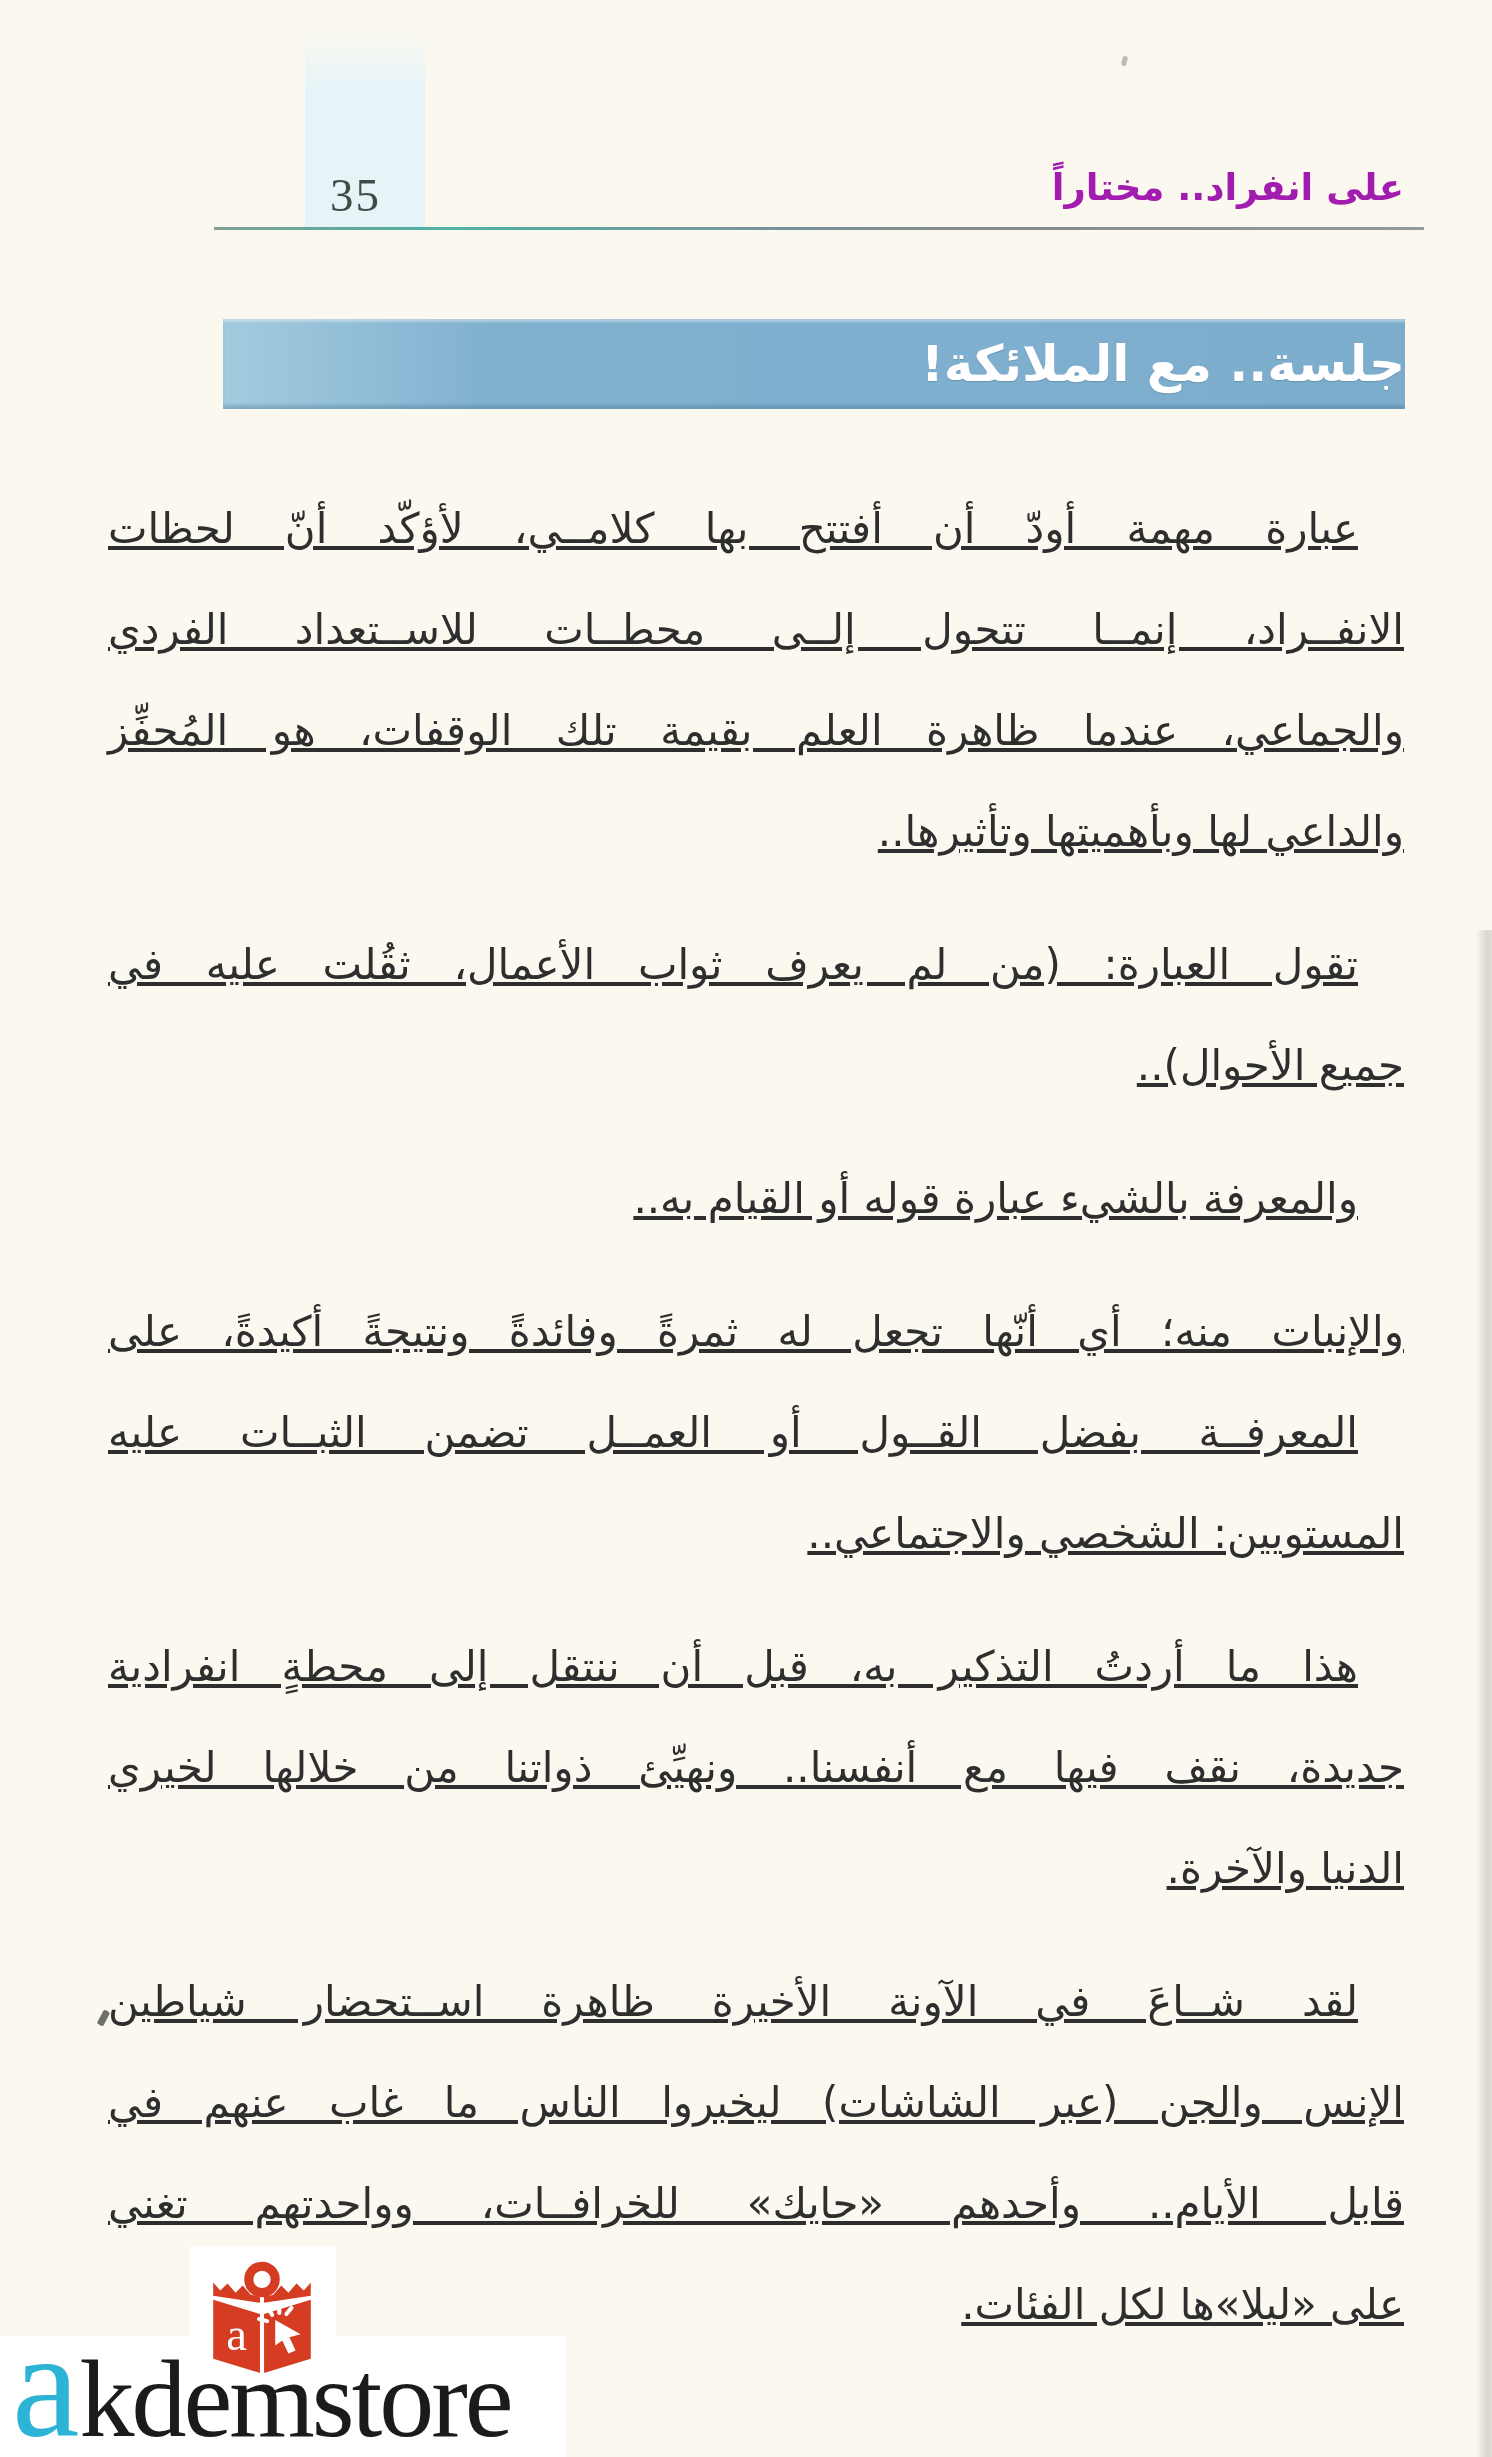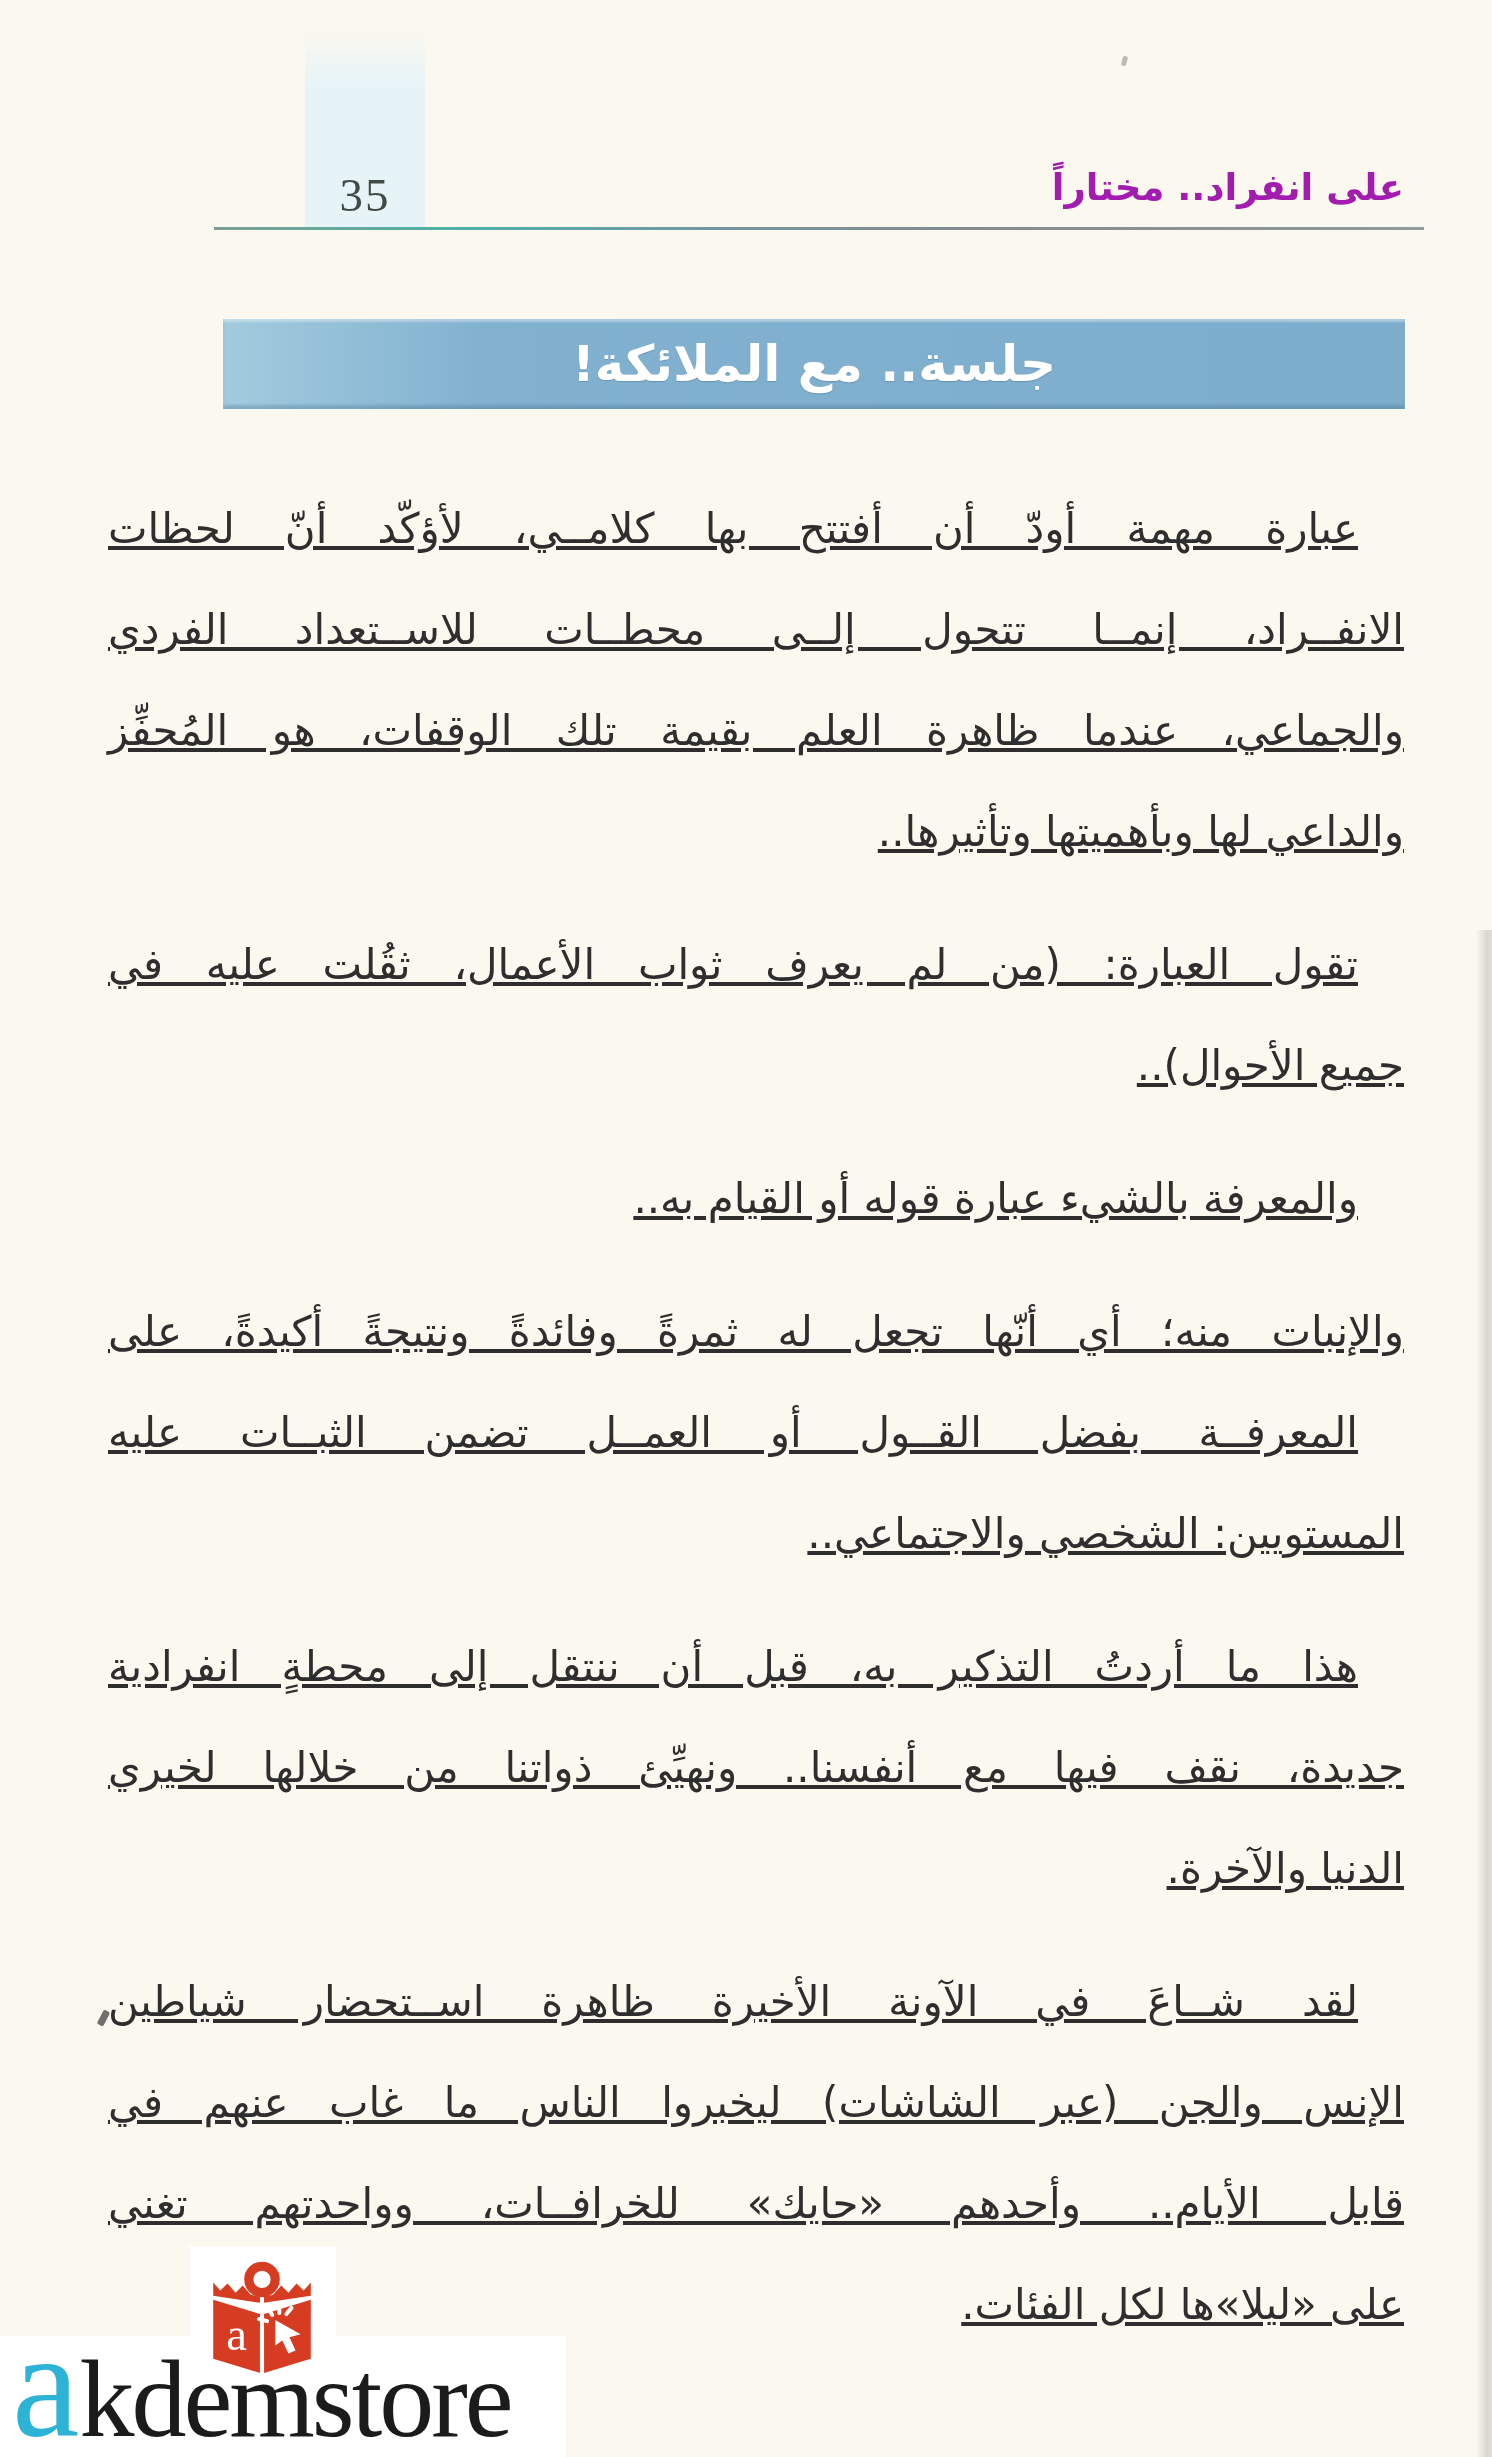--- a/index.html
+++ b/index.html
@@ -11,36 +11,36 @@
     font-family:"DejaVu Sans",sans-serif;
   }
   
   .blue-stripe{
     position:absolute;left:305px;top:28px;width:120px;height:202px;
     background:linear-gradient(180deg,rgba(227,243,248,0),#e6f4f8 30%,#e6f4f8);
   }
   .page-number{
     position:absolute;left:330px;top:168px;width:70px;
     font-family:"Liberation Serif",serif;
-    font-size:47px;color:#424a45;text-align:center;letter-spacing:2px;
+    font-size:47px;color:#424a45;letter-spacing:2px;
   }
   .header-title{
     position:absolute;right:88px;top:166px;
     direction:rtl;
     font-size:37px;font-weight:700;color:#a21caf;
   }
   .header-rule{
     position:absolute;left:214px;top:227px;width:1210px;height:3px;
     background:linear-gradient(90deg,#7e9f95,#4db2a5 20%,#7596a0 42%,#828b8e 62%,#909b9d 100%);
   }
   .section-banner{
     position:absolute;left:223px;top:319px;width:1182px;height:90px;
     background:linear-gradient(90deg,#a2cbde,#82b1d0 22%,#7dadcd 100%);
     box-shadow:inset 0 3px 2px rgba(255,255,255,.35), inset 0 -4px 3px rgba(54,96,128,.28);
-    display:flex;align-items:center;justify-content:center;
+    display:flex;align-items:center;justify-content:flex-end;
   }
   .section-banner span{
     direction:rtl;
     font-size:50px;font-weight:700;color:#ffffff;
     text-shadow:0 1px 1px rgba(70,110,140,.4);
   }
   .body-text{
     position:absolute;left:108px;right:88px;top:478px;
     direction:rtl;
     font-size:42px;color:#2e2e2e;text-decoration:underline;

